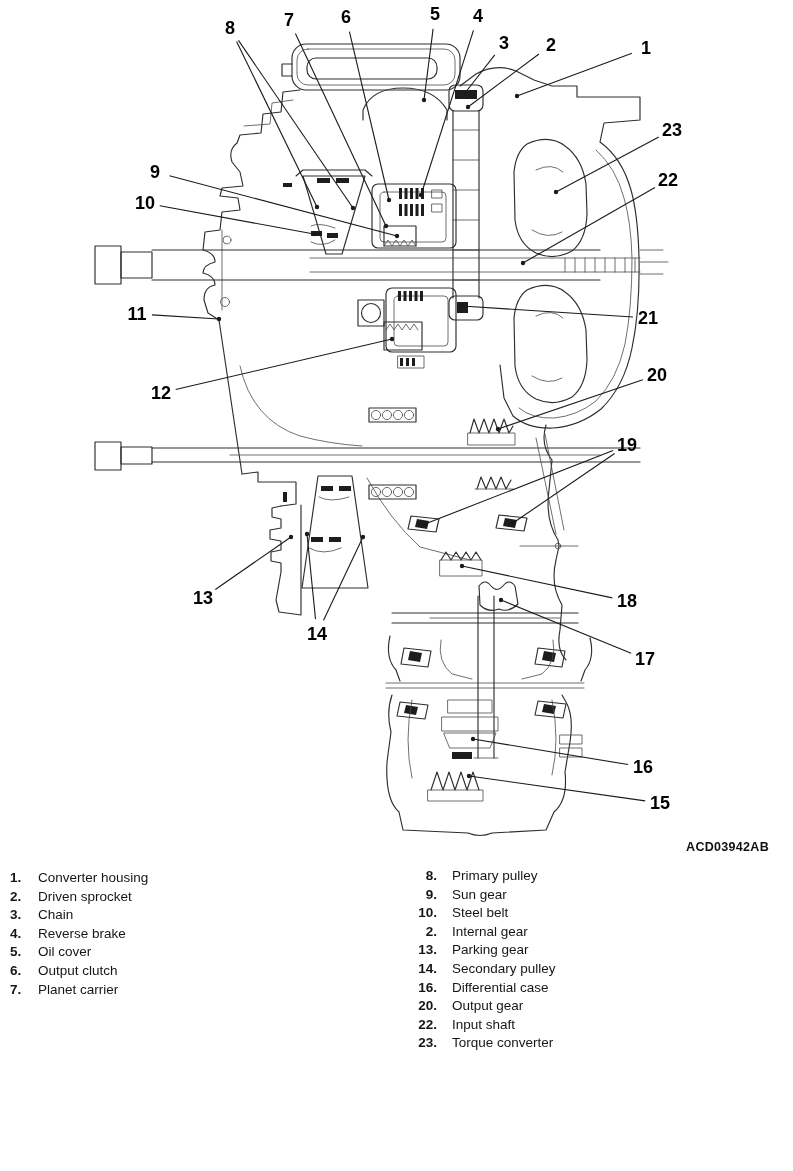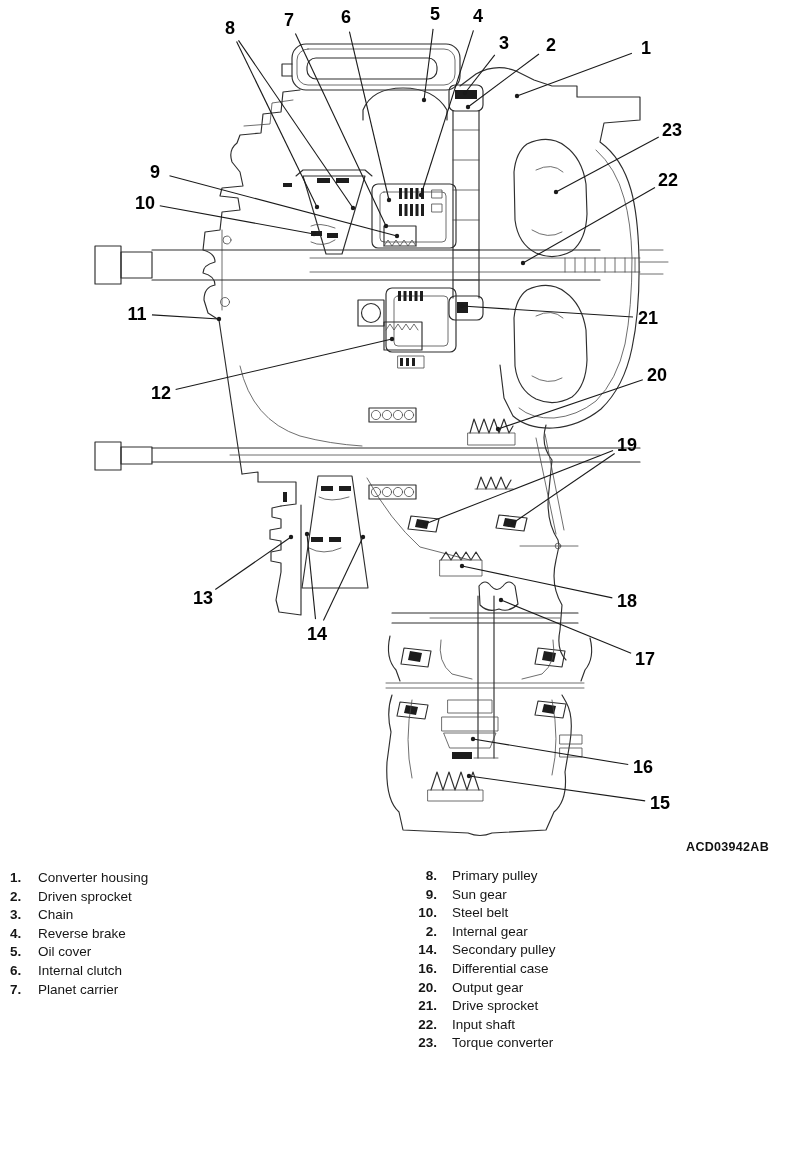--- a/index.html
+++ b/index.html
@@ -337,21 +337,21 @@
     <div class="lrow">
         <span class="lnum">4.</span>
         <span class="llabel">Reverse brake</span>
       </div>
     <div class="lrow">
         <span class="lnum">5.</span>
         <span class="llabel">Oil cover</span>
       </div>
     <div class="lrow">
         <span class="lnum">6.</span>
-        <span class="llabel">Internal clutch</span>
+        <span class="llabel">Output clutch</span>
       </div>
     <div class="lrow">
         <span class="lnum">7.</span>
         <span class="llabel">Planet carrier</span>
       </div>
   </div>
 
   <div class="legend-col right">
     <div class="lrow">
         <span class="lnum">8.</span>
@@ -363,36 +363,36 @@
       </div>
     <div class="lrow">
         <span class="lnum">10.</span>
         <span class="llabel">Steel belt</span>
       </div>
     <div class="lrow">
         <span class="lnum">2.</span>
         <span class="llabel">Internal gear</span>
       </div>
     <div class="lrow">
+        <span class="lnum">13.</span>
+        <span class="llabel">Parking gear</span>
+      </div>
+    <div class="lrow">
         <span class="lnum">14.</span>
         <span class="llabel">Secondary pulley</span>
       </div>
     <div class="lrow">
         <span class="lnum">16.</span>
         <span class="llabel">Differential case</span>
       </div>
     <div class="lrow">
         <span class="lnum">20.</span>
         <span class="llabel">Output gear</span>
       </div>
     <div class="lrow">
-        <span class="lnum">21.</span>
-        <span class="llabel">Drive sprocket</span>
-      </div>
-    <div class="lrow">
         <span class="lnum">22.</span>
         <span class="llabel">Input shaft</span>
       </div>
     <div class="lrow">
         <span class="lnum">23.</span>
         <span class="llabel">Torque converter</span>
       </div>
   </div>
 
 </div>

